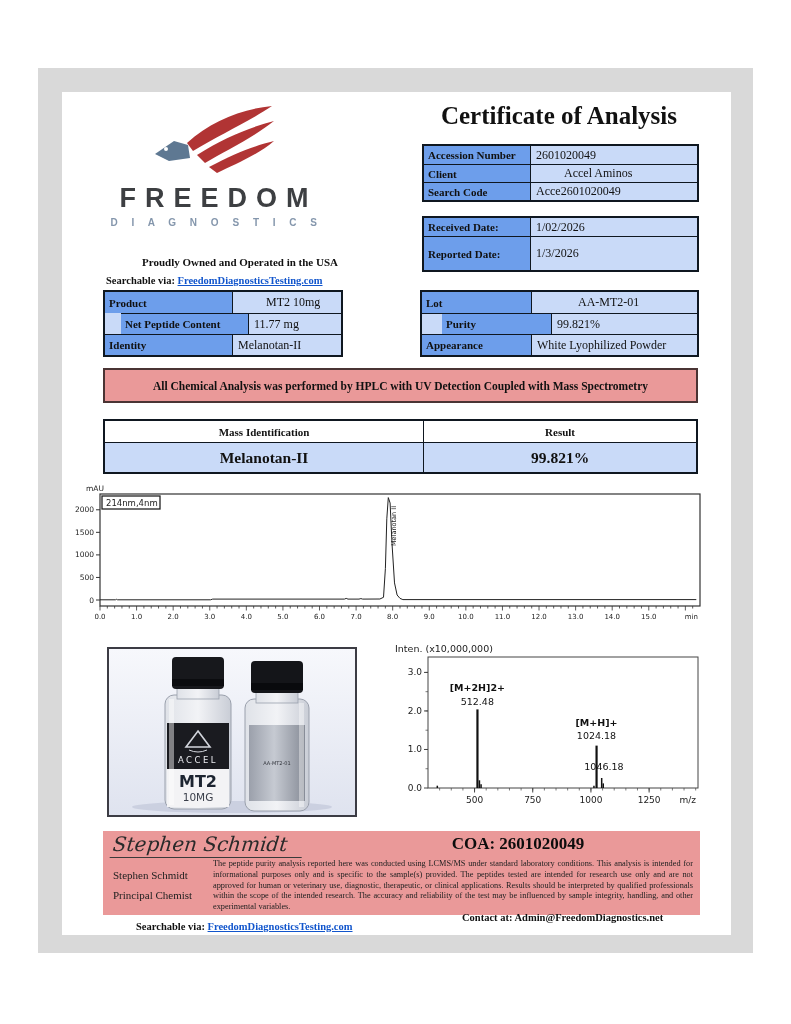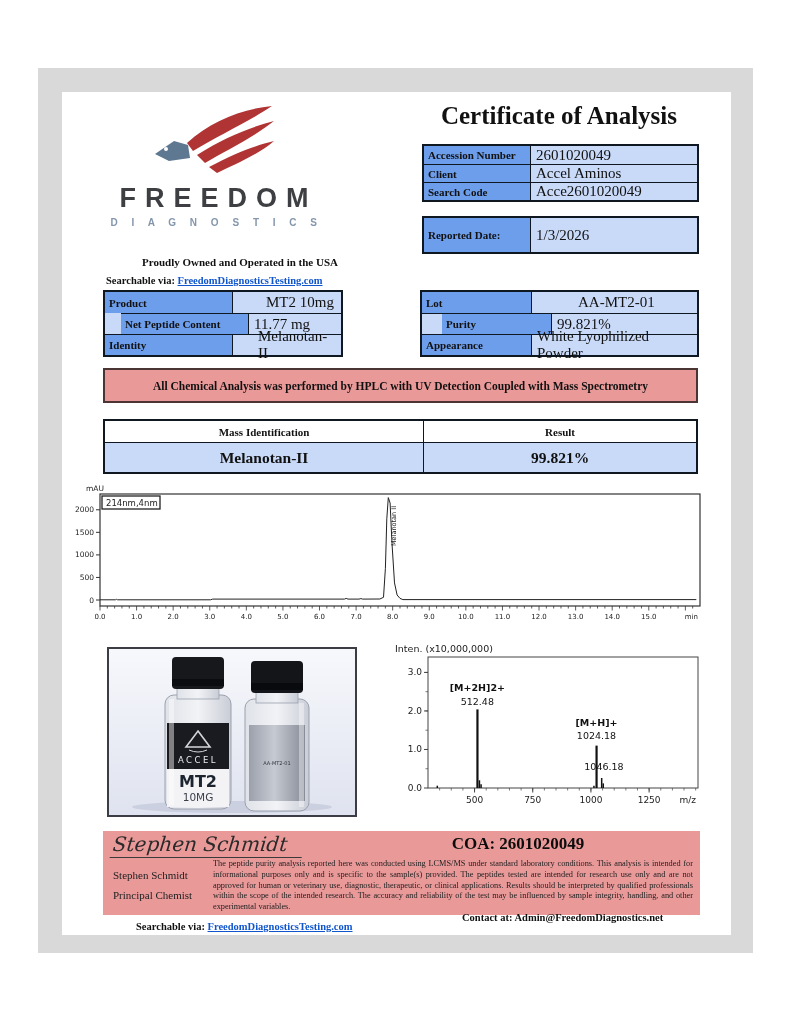--- a/index.html
+++ b/index.html
@@ -16,21 +16,21 @@
   .tagline { position:absolute; left:48px; top:164px; width:260px; text-align:center; font-weight:bold; font-size:11px; }
   .search-top { position:absolute; left:44px; top:183px; font-size:10.5px; font-weight:bold; white-space:nowrap; }
   .link { color:#1155cc; text-decoration:underline; cursor:pointer; }
 
   
   .coa-title { position:absolute; left:352px; top:10px; width:290px; text-align:center; font-size:25px; font-weight:bold; }
   .kv-table { position:absolute; border:2px solid #0f1720; background:#c9daf8; }
   .kv-row { display:flex; align-items:stretch; border-top:1px solid #0f1720; }
   .kv-row:first-child { border-top:none; }
   .kv-label { background:#6d9eeb; font-weight:bold; padding:1px 4px; border-right:1px solid #0f1720; font-size:11px; display:flex; align-items:center; }
-  .kv-value { padding:1px 5px; flex:1; font-size:15px; display:flex; align-items:center; }
+  .kv-value { padding:1px 5px; flex:1; font-size:12px; display:flex; align-items:center; }
   .tbl-info { left:360px; top:52px; width:277px; }
   .tbl-date { left:360px; top:124px; width:277px; }
   .tbl-product { left:41px; top:198px; width:240px; }
   .tbl-lot { left:358px; top:198px; width:279px; }
 
   
   .banner { position:absolute; left:41px; top:276px; width:595px; height:35px; background:#ea9999; border:2px solid #4a3434;
             display:flex; align-items:center; justify-content:center; font-weight:bold; font-size:11.5px; text-align:center; }
 
   
@@ -86,46 +86,50 @@
       <span>Searchable via:</span>
       <span class="link">FreedomDiagnosticsTesting.com</span>
     </div>
 
     <div class="coa-title">Certificate of Analysis</div>
     <div class="kv-table tbl-info">
         <div class="kv-row" style="height: 18px;">
           <div class="kv-label" style="width: 107px;">Accession Number</div>
           <div class="kv-value">2601020049</div>
         </div>
-        <div class="kv-row" style="height: 18px;">
+        <div class="kv-row" style="height: 18px; gap: 28px;">
           <div class="kv-label" style="width: 107px;">Client</div>
           <div class="kv-value">Accel Aminos</div>
         </div>
         <div class="kv-row" style="height: 18px;">
           <div class="kv-label" style="width: 107px;">Search Code</div>
           <div class="kv-value">Acce2601020049</div>
         </div>
       </div>
     <div class="kv-table tbl-date">
+        <div class="kv-row" style="height: 18px;">
+          <div class="kv-label" style="width: 107px;">Received Date:</div>
+          <div class="kv-value">1/02/2026</div>
+        </div>
         <div class="kv-row" style="height: 34px;">
           <div class="kv-label" style="width: 107px;">Reported Date:</div>
           <div class="kv-value">1/3/2026</div>
         </div>
       </div>
 
     <div class="kv-table tbl-product">
         <div class="kv-row" style="height: 21px; gap: 28px;">
           <div class="kv-label" style="width: 128px;">Product</div>
           <div class="kv-value">MT2 10mg</div>
         </div>
         <div class="kv-row" style="height: 21px; margin-left: 16px;">
           <div class="kv-label" style="width: 128px;">Net Peptide Content</div>
           <div class="kv-value">11.77 mg</div>
         </div>
-        <div class="kv-row" style="height: 21px; gap: 20px;">
+        <div class="kv-row" style="height: 21px;">
           <div class="kv-label" style="width: 128px;">Identity</div>
           <div class="kv-value">Melanotan-II</div>
         </div>
       </div>
     <div class="kv-table tbl-lot">
         <div class="kv-row" style="height: 21px; gap: 41px;">
           <div class="kv-label" style="width: 110px;">Lot</div>
           <div class="kv-value">AA-MT2-01</div>
         </div>
         <div class="kv-row" style="height: 21px; padding-left: 20px;">

